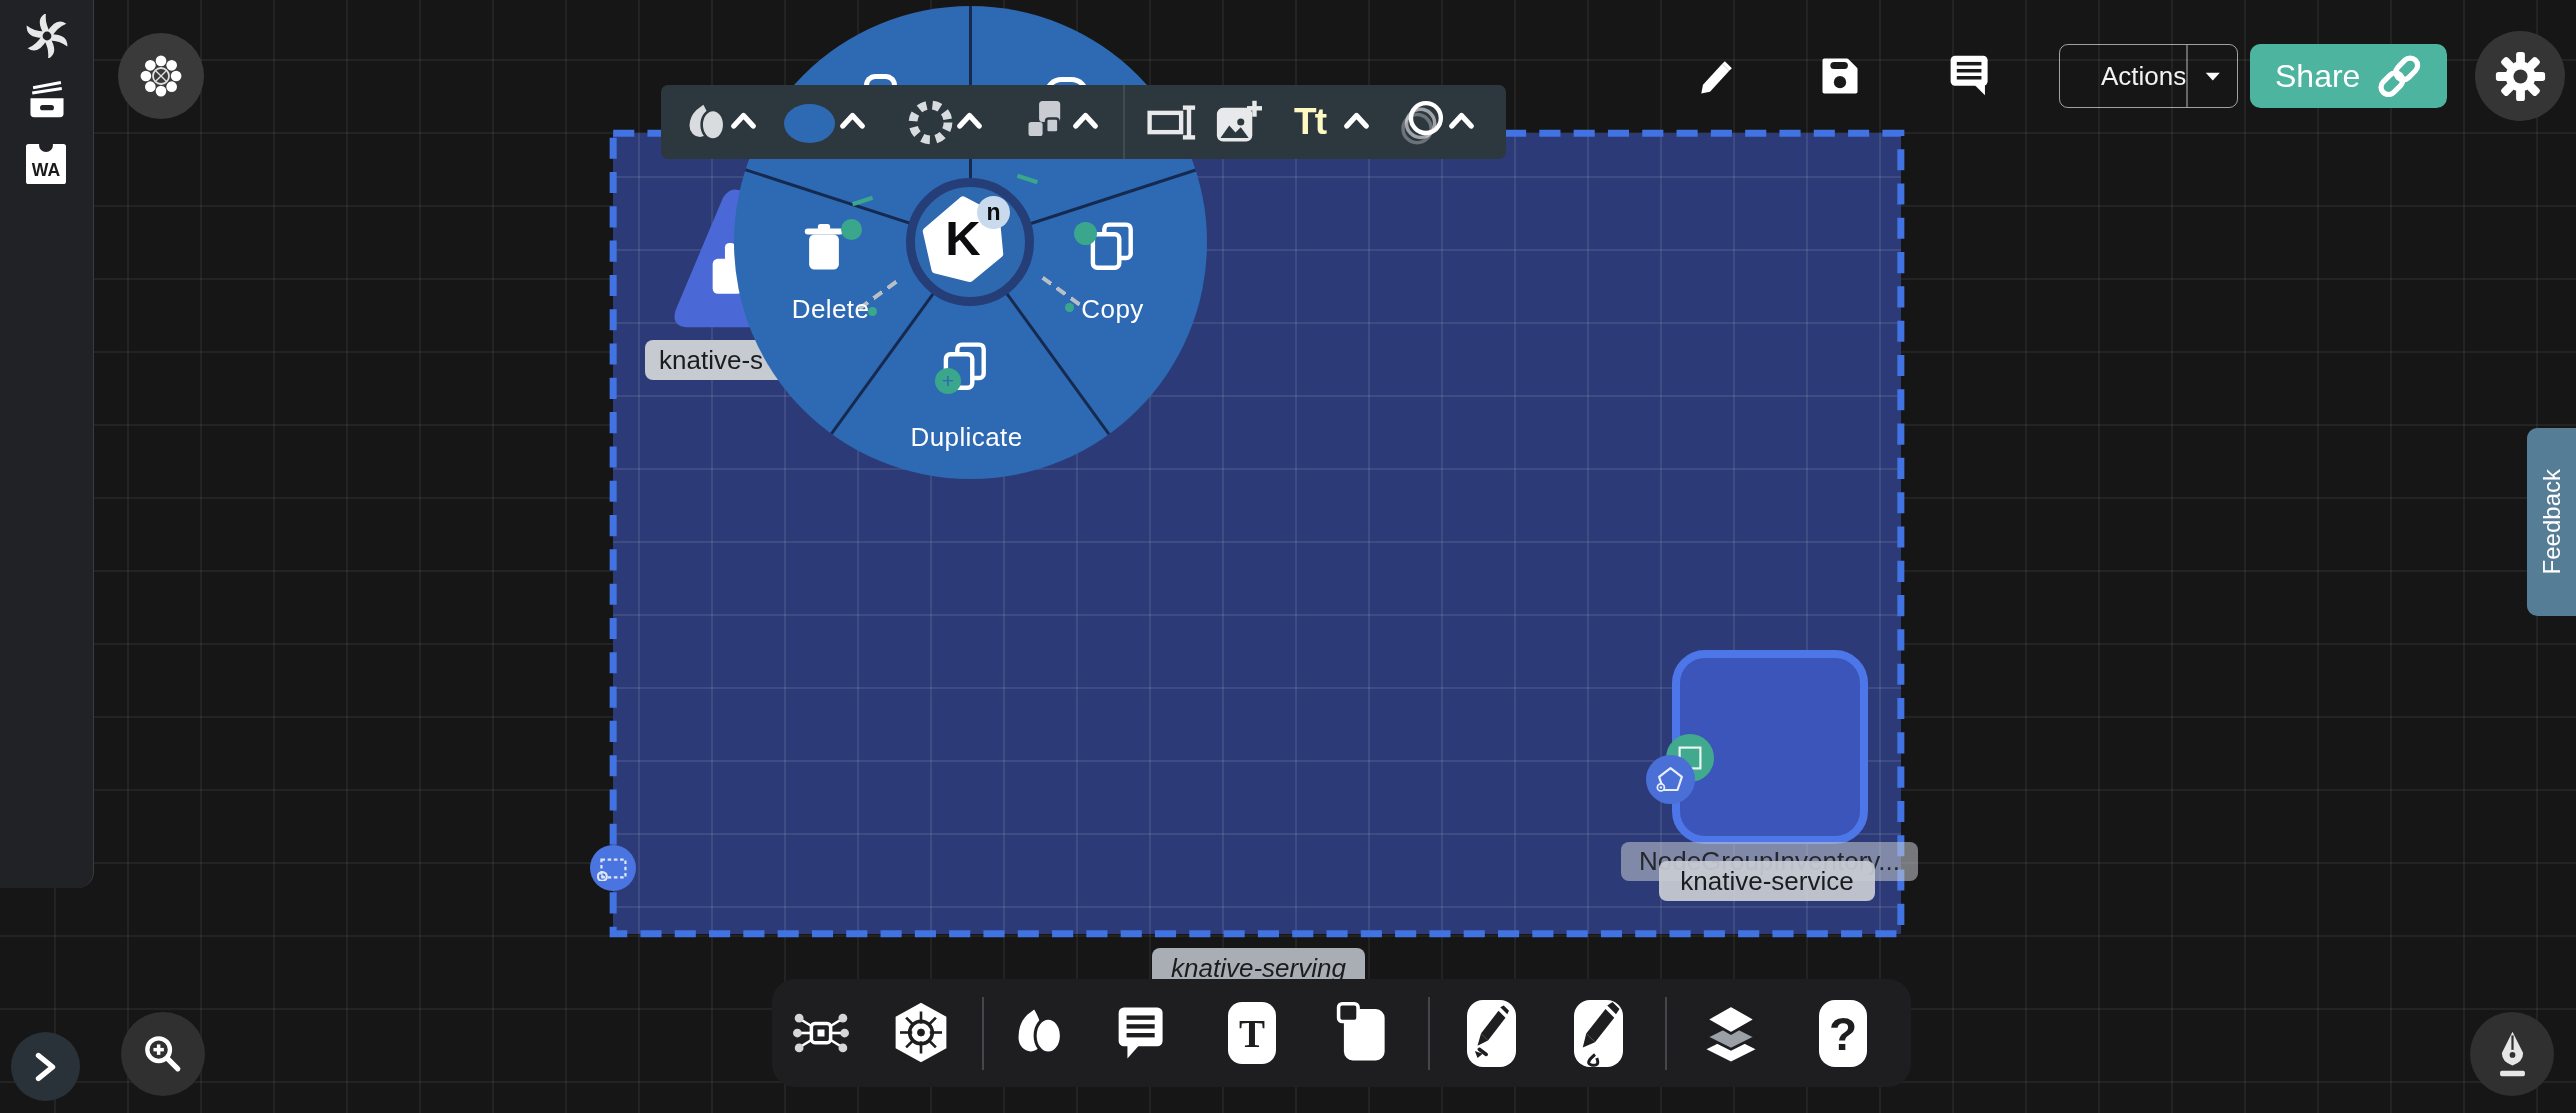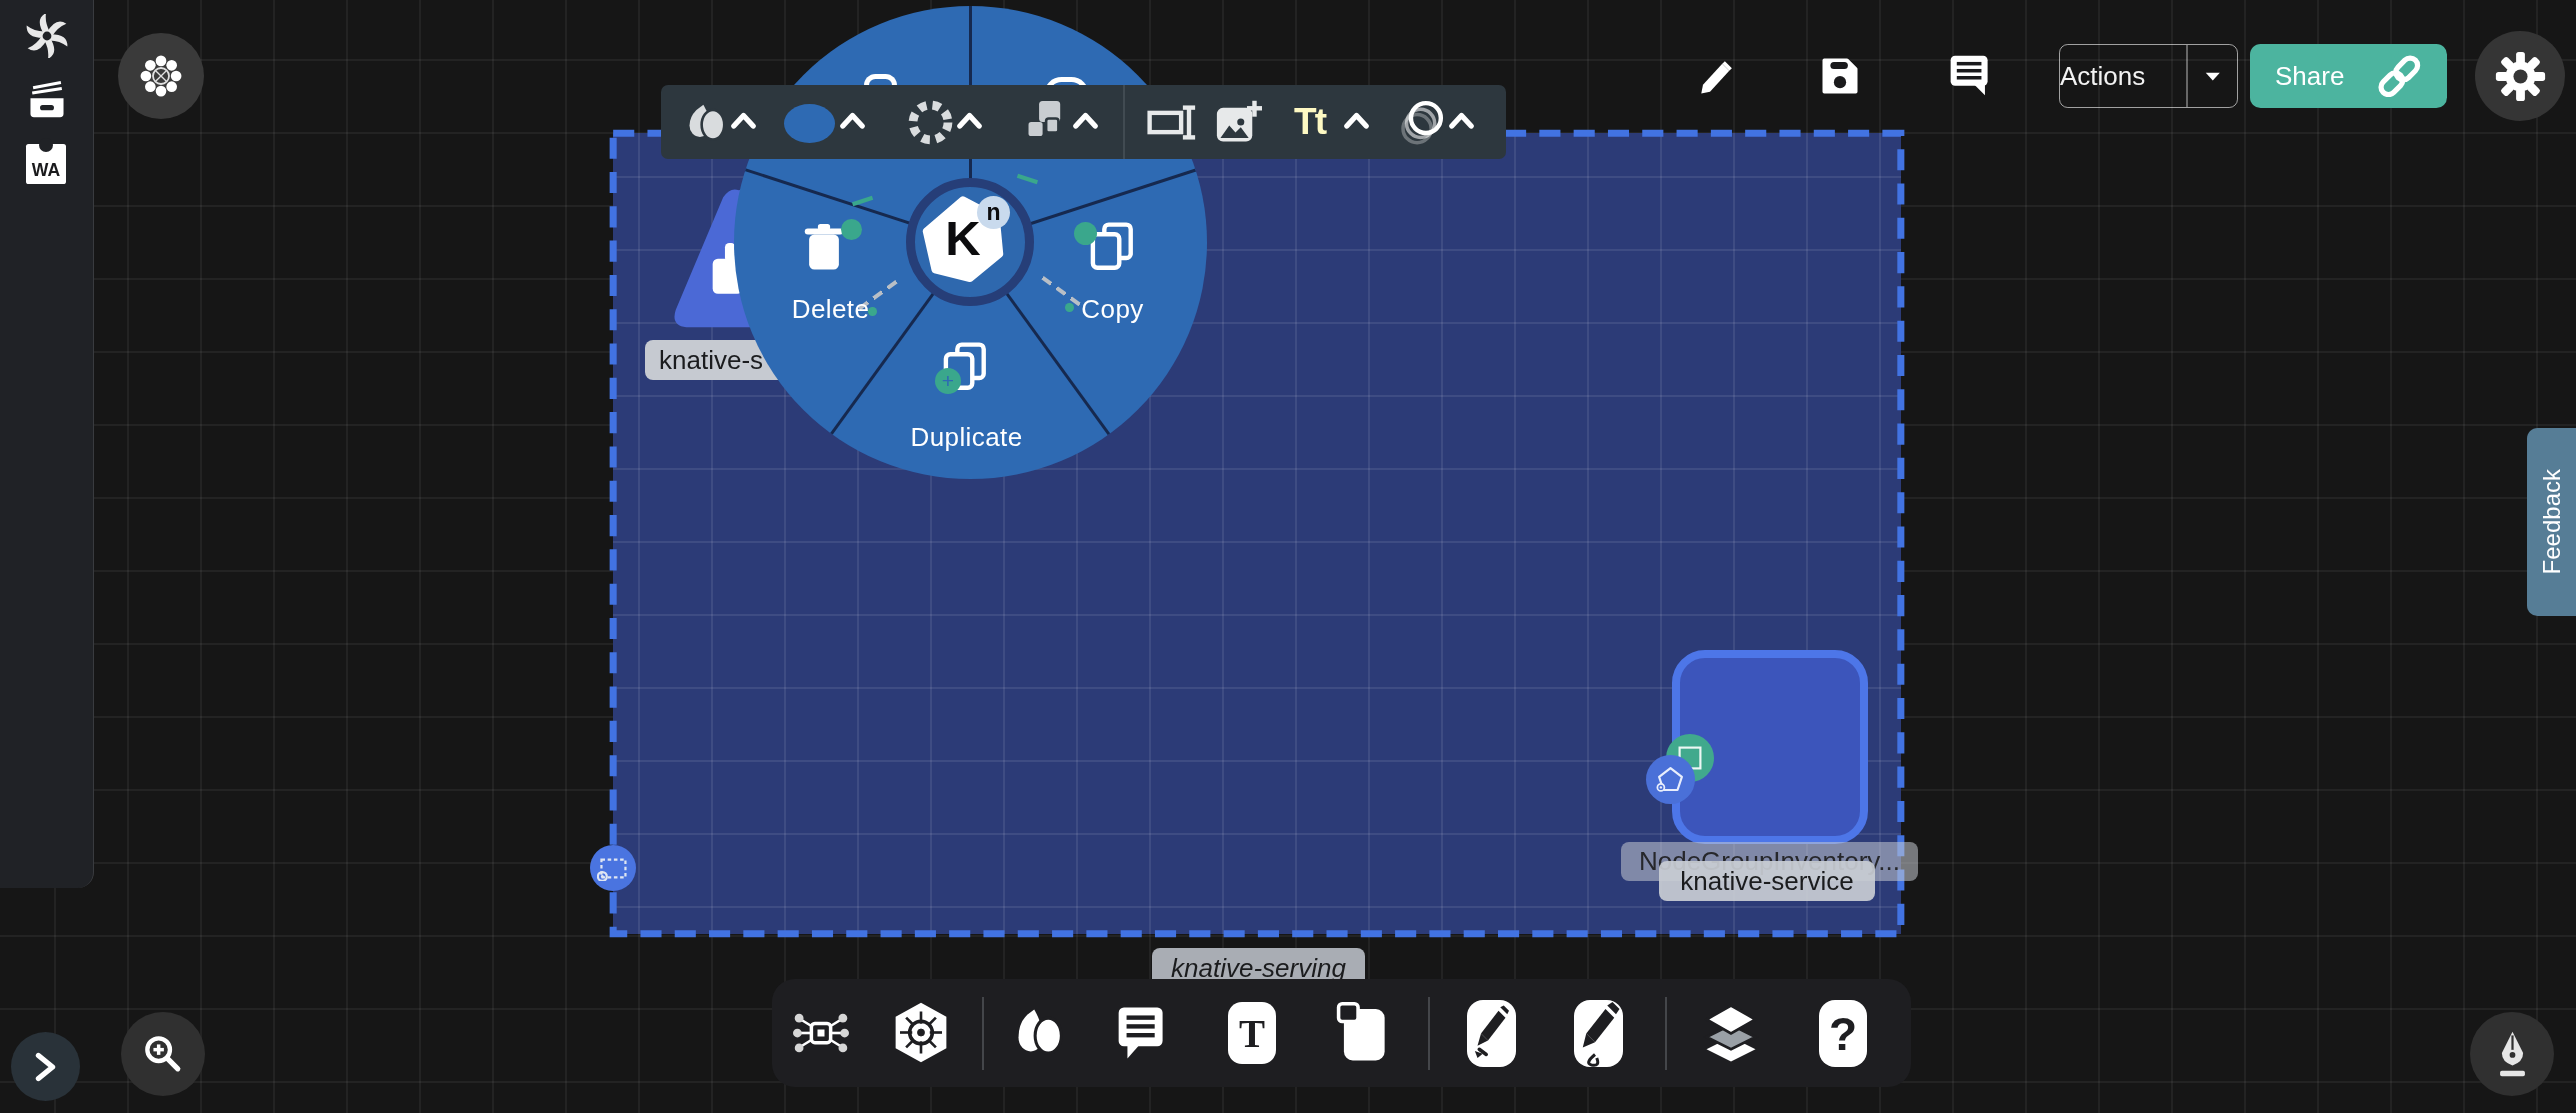--- a/index.html
+++ b/index.html
@@ -215,32 +215,32 @@
   <svg class="abs" style="left:1948px;top:53px;" width="44" height="46" viewBox="0 0 50 52">
     <rect x="3" y="3" width="42" height="34" rx="5" fill="#fff"></rect>
     <path d="M30 36 L42 48 L42 36 Z" fill="#fff"></path>
     <rect x="10" y="10" width="28" height="4" fill="#1a1a1c"></rect>
     <rect x="10" y="18" width="28" height="4" fill="#1a1a1c"></rect>
     <rect x="10" y="26" width="28" height="4" fill="#1a1a1c"></rect>
   </svg>
 
   <div class="abs" style="left:2059px;top:44px;width:179px;height:64px;border:1.8px solid rgba(255,255,255,0.6);
               border-radius:8.8px;box-sizing:border-box;display:flex;align-items:center;">
-    <span style="flex:1;text-align:left;font-size:26px;color:#f2f2f2;">Actions</span>
+    <span style="flex:1;text-align:right;font-size:26px;color:#f2f2f2;">Actions</span>
     <div style="width:1.8px;height:100%;background:rgba(255,255,255,0.35);"></div>
     <div style="width:49px;display:flex;align-items:center;justify-content:center;">
       <svg width="17.6" height="12.3" viewBox="0 0 20 14">
         <polygon points="2,3 18,3 10,12" fill="#fff"></polygon>
       </svg>
     </div>
   </div>
 
   <div class="abs" style="left:2250px;top:44px;width:197px;height:64px;background:#4cb49f;border-radius:10.6px;
               display:flex;align-items:center;justify-content:space-between;padding:0 25px;box-sizing:border-box;">
-    <span style="font-size:26px;color:#fff;">Share</span>
+    <span style="font-size:32px;color:#fff;">Share</span>
     <svg width="46" height="42" viewBox="0 0 52 48">
       <g transform="rotate(-45 26 24)" fill="none" stroke="#fff" stroke-width="6">
         <rect x="0" y="16" width="28" height="17" rx="8.5"></rect>
         <rect x="24" y="16" width="28" height="17" rx="8.5"></rect>
       </g>
     </svg>
   </div>
 
   <div class="abs circle iconbtn" style="left:2475px;top:31px;width:90px;height:90px;background:#353535;">
     <svg width="51" height="51" viewBox="0 0 58 58">

